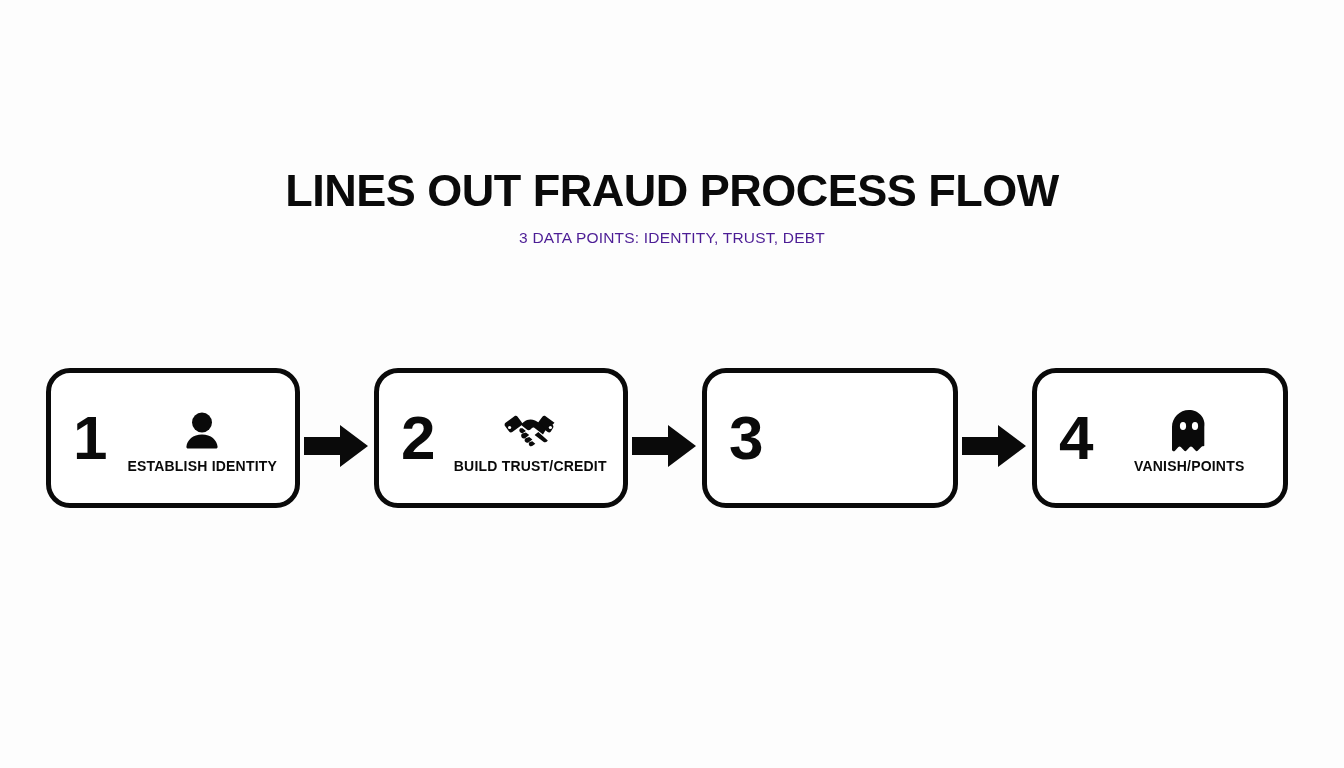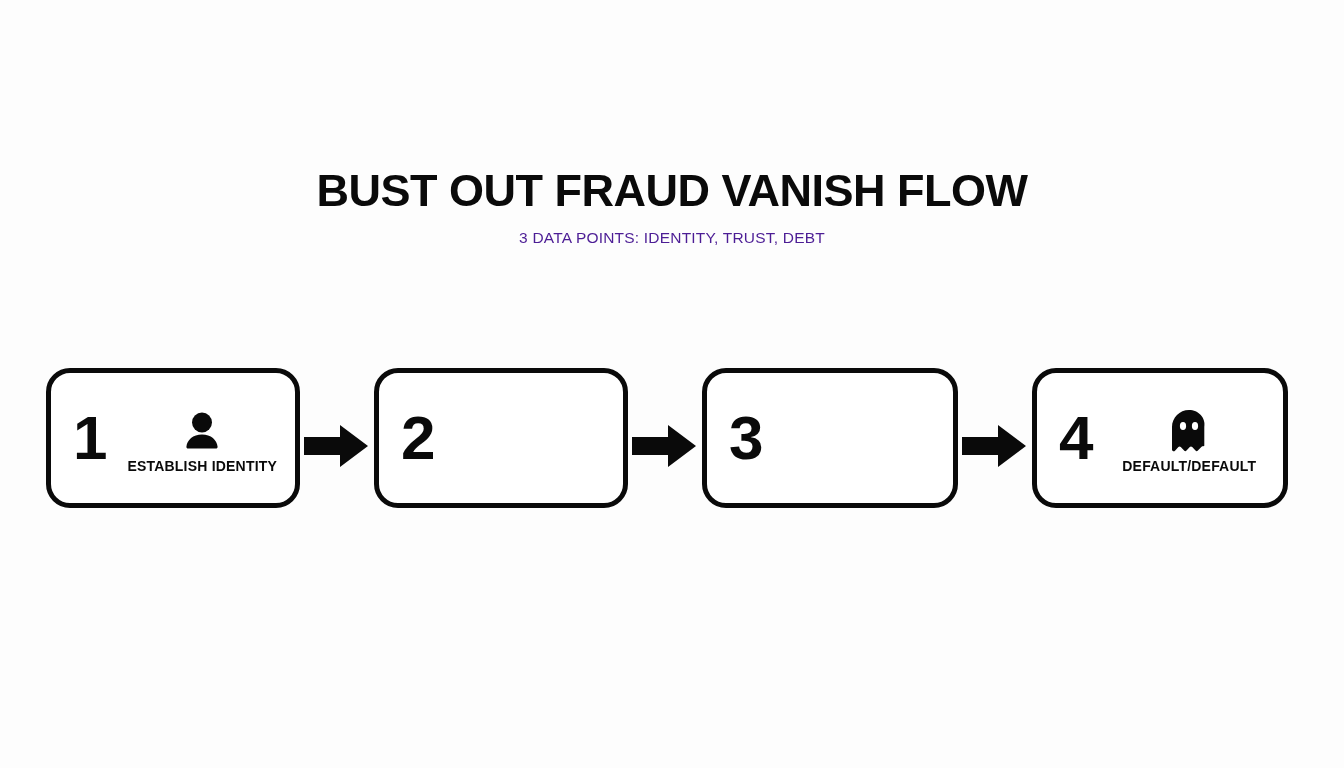--- a/index.html
+++ b/index.html
@@ -111,21 +111,21 @@
     height: 46px;
   }
   .arrow-1 { left: 258px; }
   .arrow-2 { left: 586px; }
   .arrow-3 { left: 916px; }
 </style>
 </head>
 <body>
 
 <div class="header">
-  <h1 class="title">BUST OUT FRAUD VANISH FLOW</h1>
+  <h1 class="title">LINES OUT FRAUD PROCESS FLOW</h1>
   <p class="subtitle">3 DATA POINTS: IDENTITY, TRUST, DEBT</p>
 </div>
 
 <div class="flow">
 
   <div class="step step-1">
     <div class="step-num">1</div>
     <div class="step-body">
       <div class="step-icon">
         <svg width="44" height="44" viewBox="0 0 44 44" xmlns="http://www.w3.org/2000/svg">
@@ -138,20 +138,44 @@
   </div>
 
   <div class="arrow arrow-1">
     <svg width="64" height="46" viewBox="0 0 64 46" xmlns="http://www.w3.org/2000/svg">
       <path d="M0 14h36V2l28 21-28 21V32H0z" fill="#0a0a0a"></path>
     </svg>
   </div>
 
   <div class="step step-2">
     <div class="step-num">2</div>
+    <div class="step-body">
+      <div class="step-icon">
+        <svg width="56" height="42" viewBox="0 0 56 42" xmlns="http://www.w3.org/2000/svg">
+          <g fill="#0a0a0a">
+
+            <path d="M3.5 12.8 12.4 6.2c1-.8 2.5-.6 3.2.5l4.1 5.6c.7 1 .5 2.4-.5 3.2l-8.9 6.6c-1 .8-2.5.6-3.2-.5L3 16c-.7-1-.5-2.4.5-3.2z"></path>
+            <circle cx="7.6" cy="17.5" r="1.6" fill="#fdfdfd"></circle>
+
+            <path d="M52.5 12.8 43.6 6.2c-1-.8-2.5-.6-3.2.5l-4.1 5.6c-.7 1-.5 2.4.5 3.2l8.9 6.6c1 .8 2.5.6 3.2-.5l2.1-3.6c.7-1 .5-2.4-.5-3.2z"></path>
+            <circle cx="48.4" cy="17.5" r="1.6" fill="#fdfdfd"></circle>
+
+            <path d="M37.6 13.2c-2.8-2.1-6.2-3.6-9.1-3.6-2.4 0-4.6.8-6.4 2.1l-3.6 2.7 6.3 5.2c1.1.9 2.7.8 3.7-.2l1.2-1.2c.8-.8 2-.9 2.9-.2l8.4 6.5 2.9-4.9-6.3-6.4z"></path>
+
+            <path d="M18.4 18.3c-1.2.9-1.4 2.6-.5 3.8.9 1.2 2.6 1.4 3.8.5l2.2-1.7-3.3-2.6-2.2 0z"></path>
+            <path d="M20.2 23.6c-1.2.9-1.4 2.6-.5 3.8.9 1.2 2.6 1.4 3.8.5l3.7-2.8-3.3-2.6-3.7 1.1z"></path>
+            <path d="M23.6 28.2c-1.1.9-1.3 2.5-.4 3.6.9 1.1 2.5 1.3 3.6.4l3.6-2.8-3.2-2.5-3.6 1.3z"></path>
+            <path d="M27.7 32.1c-1 .8-1.2 2.3-.4 3.3.8 1 2.3 1.2 3.3.4l2.7-2.1-3-2.4-2.6.8z"></path>
+
+            <path d="M32.6 24.9l8.8 6.8c1.2.9 2.9.7 3.8-.5l.6-.8-9.5-8.3-3.7 2.8z"></path>
+          </g>
+        </svg>
+      </div>
+      <div class="step-label">BUILD TRUST/CREDIT</div>
+    </div>
   </div>
 
   <div class="arrow arrow-2">
     <svg width="64" height="46" viewBox="0 0 64 46" xmlns="http://www.w3.org/2000/svg">
       <path d="M0 14h36V2l28 21-28 21V32H0z" fill="#0a0a0a"></path>
     </svg>
   </div>
 
   <div class="step step-3">
     <div class="step-num">3</div>
@@ -166,17 +190,17 @@
   <div class="step step-4">
     <div class="step-num">4</div>
     <div class="step-body">
       <div class="step-icon">
         <svg width="40" height="44" viewBox="0 0 40 44" xmlns="http://www.w3.org/2000/svg">
           <path d="M20 1C10.6 1 3 8.6 3 18v22.5c0 1.6 1.9 2.4 3 1.2l3.4-3.6c.6-.7 1.7-.7 2.4 0l3.3 3.5c.6.7 1.7.7 2.4 0l3.3-3.5c.6-.7 1.7-.7 2.4 0l3.3 3.5c.6.7 1.7.7 2.4 0l3.4-3.6c1.1-1.2 3-.4 3-1.2V18C37 8.6 29.4 1 20 1z" fill="#0a0a0a"></path>
           <ellipse cx="14" cy="17" rx="3.1" ry="4" fill="#ffffff"></ellipse>
           <ellipse cx="26" cy="17" rx="3.1" ry="4" fill="#ffffff"></ellipse>
         </svg>
       </div>
-      <div class="step-label">DEFAULT/DEFAULT</div>
+      <div class="step-label">VANISH/POINTS</div>
     </div>
   </div>
 
 </div>
 
 </body></html>

